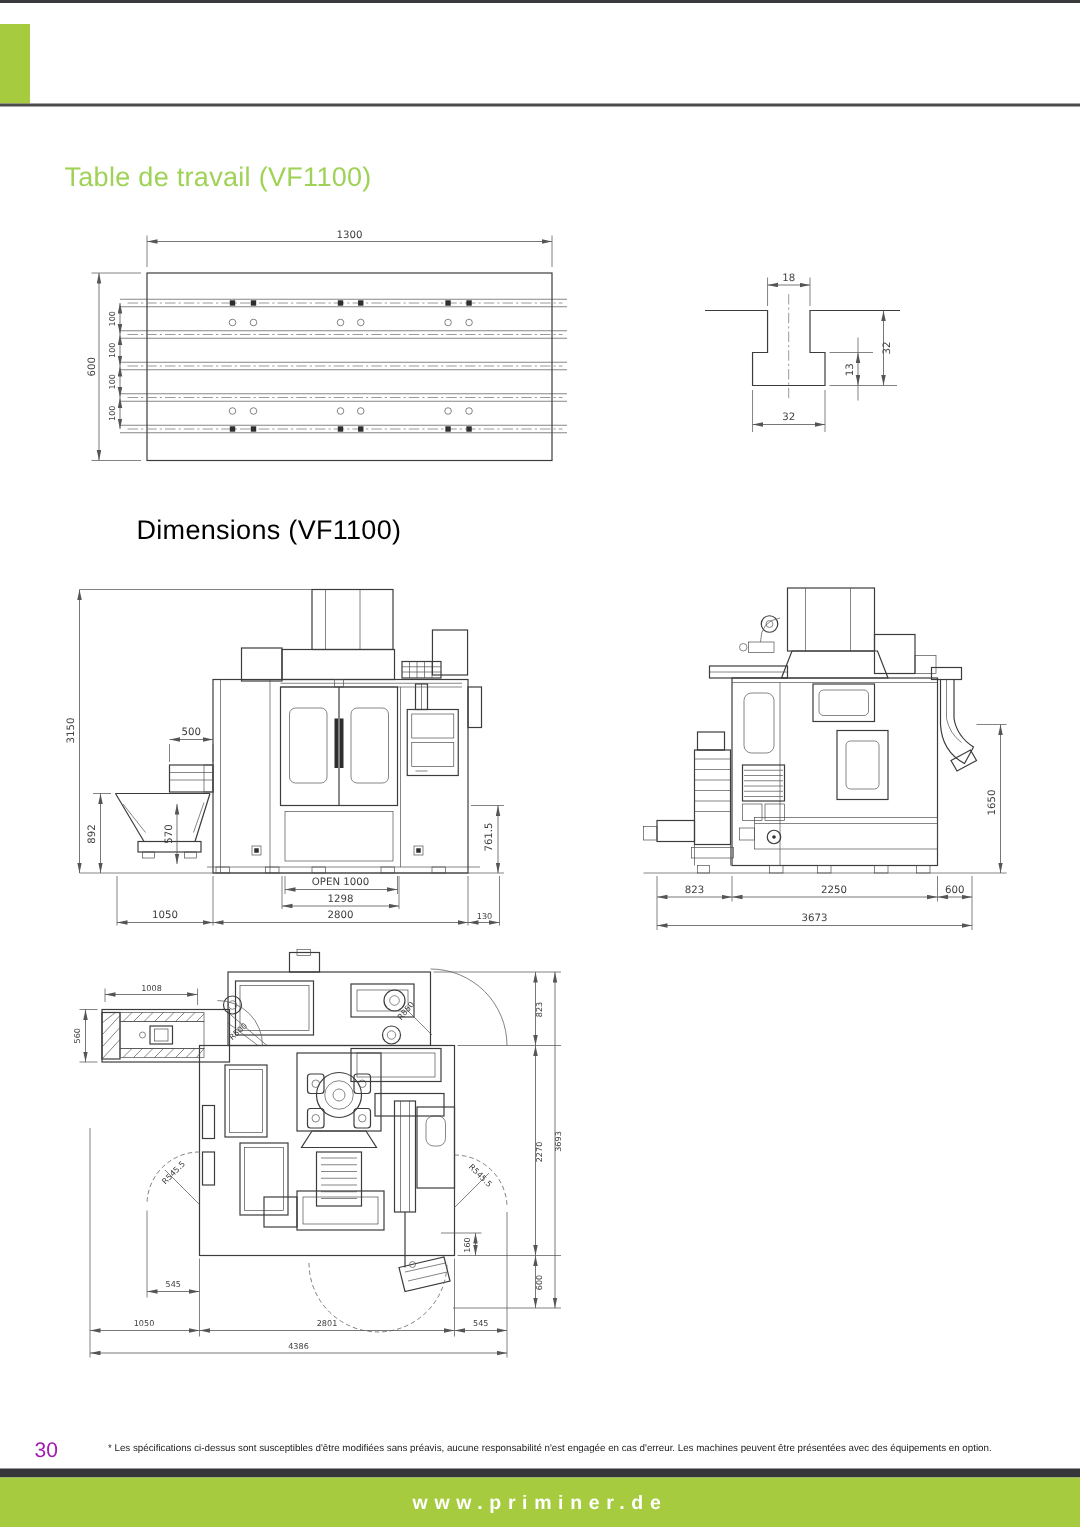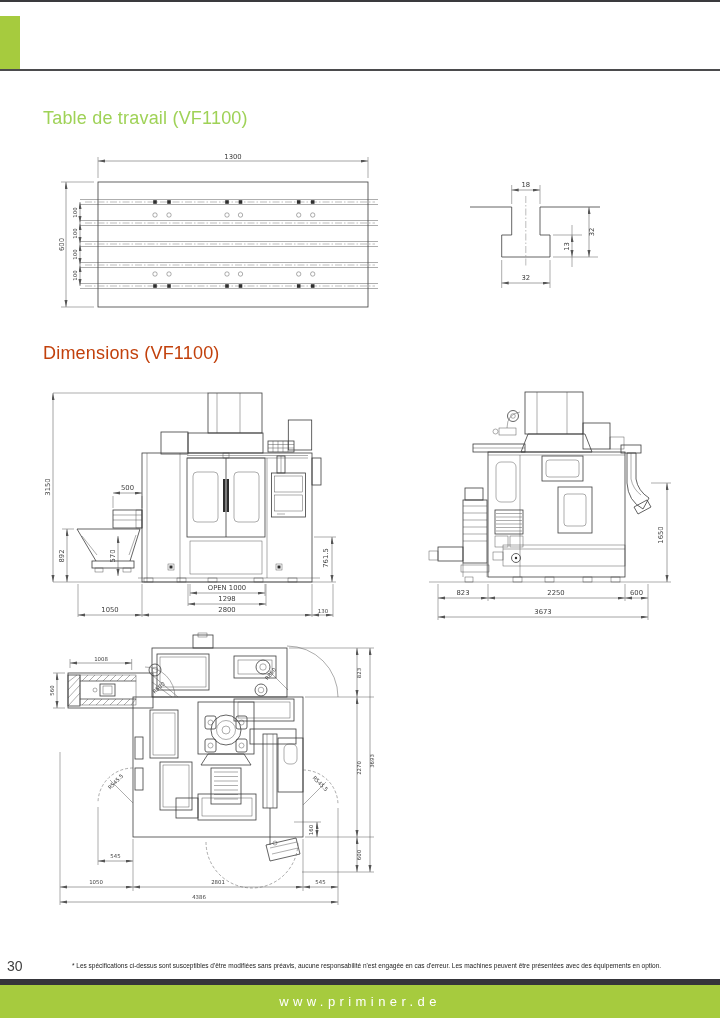--- a/index.html
+++ b/index.html
@@ -9,21 +9,21 @@
   #topline{top:0;left:0;width:720px;height:2px;background:#3a3a3e}
   #hdr-square{top:16px;left:0;width:20px;height:53px}
   #hdr-rule{top:69px;left:0;width:720px;height:2px;background:#4b4b4d}
   .sec-title{font-size:18px;letter-spacing:.2px}
   #title1{left:43px;top:108px}
   #title2{left:43px;top:343px}
   #page-num{left:7px;top:958px;font-size:14px}
   #disclaimer{left:72px;top:962px;width:640px;font-size:6.5px;color:#222;white-space:nowrap}
   #ftr-rule{top:979px;left:0;width:720px;height:6px;background:#35353a}
   #ftr-bar{top:985px;left:0;width:720px;height:33px;display:flex;align-items:center;justify-content:center}
-  #website{color:#fff;font-weight:normal;font-size:13px;letter-spacing:.34em}
+  #website{color:#fff;font-weight:bold;font-size:13px;letter-spacing:.34em}
   
   .ln{stroke:#3c3c3c;stroke-width:.8;fill:none}
   .lt{stroke:#4a4a4a;stroke-width:.45;fill:none}
   .dim{stroke:#5a5a5a;stroke-width:.55;fill:none;marker-start:url(#ms);marker-end:url(#me)}
   .ext{stroke:#5a5a5a;stroke-width:.5;fill:none}
   .cl{stroke:#7a7a7a;stroke-width:.5;fill:none;stroke-dasharray:7 2 1.5 2}
   .arc{stroke:#666;stroke-width:.55;fill:none;stroke-dasharray:3 2}
   .fillb{fill:#2e2e2e;stroke:none}
   text.d{font:6.8px "DejaVu Sans",sans-serif;fill:#3e3e3e;text-anchor:middle}
   text.s{font:5.4px "DejaVu Sans",sans-serif;fill:#3e3e3e;text-anchor:middle}
@@ -40,21 +40,21 @@
       <path d="M0,0 L7,1.5 L0,3 z" fill="#555"></path>
     </marker>
   </defs>
 </svg>
 
 <div id="topline" class="abs"></div>
 <div id="hdr-square" class="abs" style="background: rgb(166, 203, 62);"></div>
 <div id="hdr-rule" class="abs"></div>
 
 <div id="title1" class="abs sec-title" style="color: rgb(159, 210, 87);">Table de travail (VF1100)</div>
-<div id="title2" class="abs sec-title" style="color: #c2410c;">Dimensions (VF1100)</div>
+<div id="title2" class="abs sec-title" style="color: #000000; margin-left: 48px;">Dimensions (VF1100)</div>
 
 <svg class="abs" style="left:35px;top:148px" width="345" height="175" viewBox="0 0 345 175">
   <g>
     <rect x="63" y="34" width="270" height="125" class="ln"></rect>
   </g>
   <g>
     <line x1="45" y1="51.5" x2="343" y2="51.5" class="lt"></line>
       <line x1="45" y1="56.5" x2="343" y2="56.5" class="lt"></line>
       <line x1="50" y1="54" x2="340" y2="54" class="cl"></line>
     <line x1="45" y1="72.5" x2="343" y2="72.5" class="lt"></line>
@@ -457,18 +457,18 @@
     <text class="s" x="48" y="252">1050</text>
     <line x1="85" y1="255" x2="255" y2="255" class="dim"></line>
     <text class="s" x="170" y="252">2801</text>
     <line x1="255" y1="255" x2="290" y2="255" class="dim"></line>
     <text class="s" x="272.5" y="252">545</text>
     <line x1="12" y1="270" x2="290" y2="270" class="dim"></line>
     <text class="s" x="151" y="267">4386</text>
   </g>
 </svg>
 
-<div id="page-num" class="abs" style="color: #404040;">30</div>
+<div id="page-num" class="abs" style="color: #a21caf; margin-left: 16px;">30</div>
 <div id="disclaimer" class="abs">* Les spécifications ci-dessus sont susceptibles d'être modifiées sans préavis, aucune responsabilité n'est engagée en cas d'erreur. Les machines peuvent être présentées avec des équipements en option.</div>
 <div id="ftr-rule" class="abs"></div>
 <div id="ftr-bar" class="abs" style="background: rgb(166, 203, 62);">
   <span id="website">www.priminer.de</span>
 </div>
 
 </body></html>

